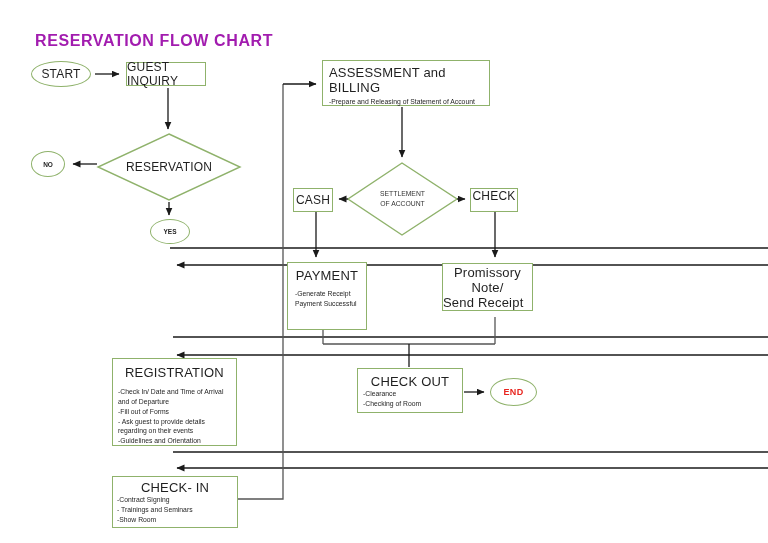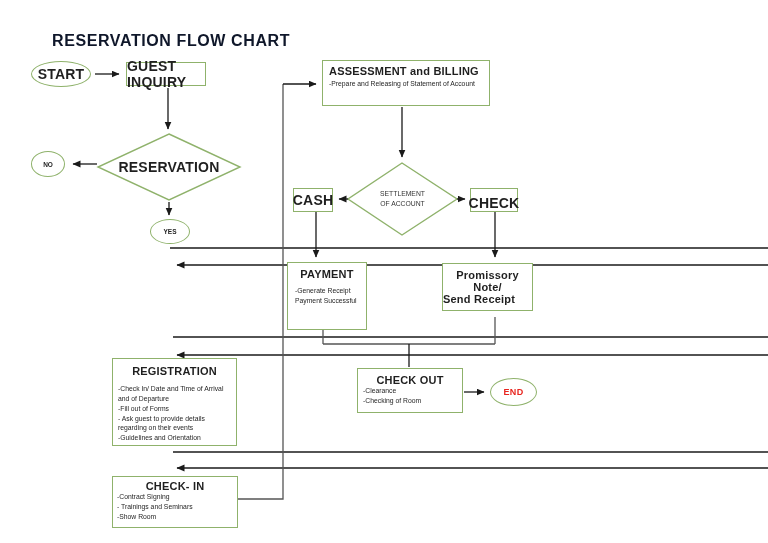--- a/index.html
+++ b/index.html
@@ -1,26 +1,26 @@
 <!DOCTYPE html>
 <html><head>
 <meta charset="utf-8">
 <style>
   html,body{margin:0;padding:0;background:#ffffff;}
   .stage{position:relative;width:768px;height:543px;background:#ffffff;overflow:hidden;
          font-family:"Liberation Sans",sans-serif;color:#1f1f1f;}
   .layer{position:absolute;left:0;top:0;width:768px;height:543px;}
   .page-title{position:absolute;left:35px;top:32px;font-size:16px;font-weight:bold;
-              letter-spacing:.6px;color:#0f172a;margin-left:17px;}
+              letter-spacing:.6px;color:#a21caf;}
   .box{position:absolute;border:1.4px solid #8fb26b;background:#fff;box-sizing:border-box;}
   .oval{position:absolute;border:1.4px solid #8fb26b;background:#fff;border-radius:50%;
         box-sizing:border-box;display:flex;align-items:center;justify-content:center;}
-  .lbl{font-weight:bold;font-size:14px;letter-spacing:.2px;}
+  .lbl{font-weight:normal;font-size:12px;letter-spacing:.2px;}
   .lbl-sm{font-size:6.5px;font-weight:bold;}
-  .node-title{font-weight:bold;font-size:11px;text-align:center;letter-spacing:.2px;}
+  .node-title{font-weight:normal;font-size:13px;text-align:center;letter-spacing:.2px;}
   .node-title.left{text-align:left;}
   .body-line{font-size:6.8px;line-height:1.45;}
   .center .body-line{text-align:center;}
   .diamond-label{position:absolute;display:flex;flex-direction:column;align-items:center;
                  justify-content:center;text-align:center;}
   .end-text{color:#e8251f;font-weight:bold;font-size:9px;letter-spacing:.4px;}
   .pad{padding:2px 4px;}
   svg line,svg polyline{stroke:#1a1a1a;stroke-width:1.3;fill:none;}
   svg .soft{stroke:#555;}
   svg polygon.dia{fill:none;stroke:#8fb26b;stroke-width:1.4;}
@@ -92,21 +92,21 @@
   </div>
 
   <div class="box pad" style="left:322px;top:60px;width:168px;height:46px;">
     <div class="node-title left" style="margin:2px 0 2px 2px;">ASSESSMENT and BILLING</div>
     <div class="body-line" style="margin-left:2px;">-Prepare and Releasing of Statement of Account</div>
   </div>
 
   <div class="box" style="left:293px;top:188px;width:40px;height:24px;display:flex;align-items:center;justify-content:center;">
     <span class="lbl">CASH</span>
   </div>
-  <div class="box" style="left:470px;top:188px;width:48px;height:24px;display:flex;align-items:flex-end;justify-content:center;">
+  <div class="box" style="left:470px;top:188px;width:48px;height:24px;display:flex;align-items:flex-start;justify-content:center;">
     <span class="lbl">CHECK</span>
   </div>
 
   <div class="box" style="left:287px;top:262px;width:80px;height:68px;">
     <div class="node-title" style="margin-top:5px;">PAYMENT</div>
     <div class="body-line" style="margin:6px 0 0 7px;">-Generate Receipt</div>
     <div class="body-line" style="margin-left:7px;">Payment Successful</div>
   </div>
 
   <div class="box" style="left:442px;top:263px;width:91px;height:48px;display:flex;flex-direction:column;align-items:flex-start;justify-content:center;">

